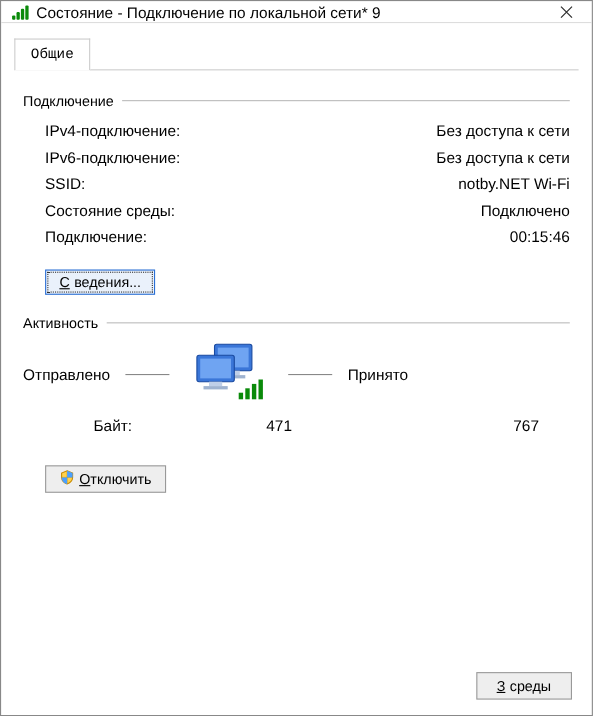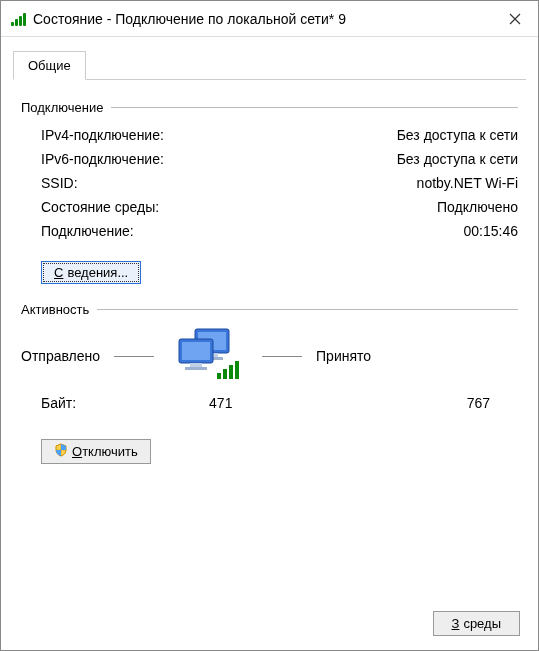--- a/index.html
+++ b/index.html
@@ -9,21 +9,21 @@
     font-size: 13px;
     background: #fff;
     color: #000;
     width: 539px;
     height: 651px;
     border: 1px solid #888;
     position: relative;
     overflow: hidden;
   }
   .titlebar {
-    height: 36px;
+    height: 20px;
     display: flex;
     align-items: center;
     padding: 0 0 0 10px;
     border-bottom: 1px solid #ddd;
   }
   .titlebar .title-icon {
     margin-right: 6px;
   }
   .titlebar .title {
     flex: 1;
@@ -37,20 +37,21 @@
     justify-content:center;
     font-size:14px;
     color:#333;
   }
 
   .tabs {
     display:flex;
     margin: 14px 12px 0 12px;
     border-bottom: 1px solid #ccc;
     position:relative;
+    font-family:Liberation Mono, monospace;
   }
   .tab {
     padding: 6px 14px;
     border: 1px solid #ccc;
     border-bottom: 1px solid #fff;
     background:#fff;
     margin-bottom:-1px;
     font-size:13px;
   }
 
@@ -129,21 +130,21 @@
     display:flex;
     align-items:center;
     justify-content:center;
     position:relative;
   }
   .bytes-row {
     display:flex;
     padding: 8px 28px 4px 20px;
     font-size:14px;
   }
-  .bytes-row .bl { flex:0 0 120px; }
+  .bytes-row .bl { flex:0 0 120px;margin-left:44px; }
   .bytes-row .bv { flex:1; text-align:center; }
   .bytes-row .spacer { width:90px; }
   .bytes-row .br { flex:1; text-align:right; }
 
   .bottom-btns {
     padding: 24px 0 0 20px;
     display:flex;
     gap:14px;
   }
 

